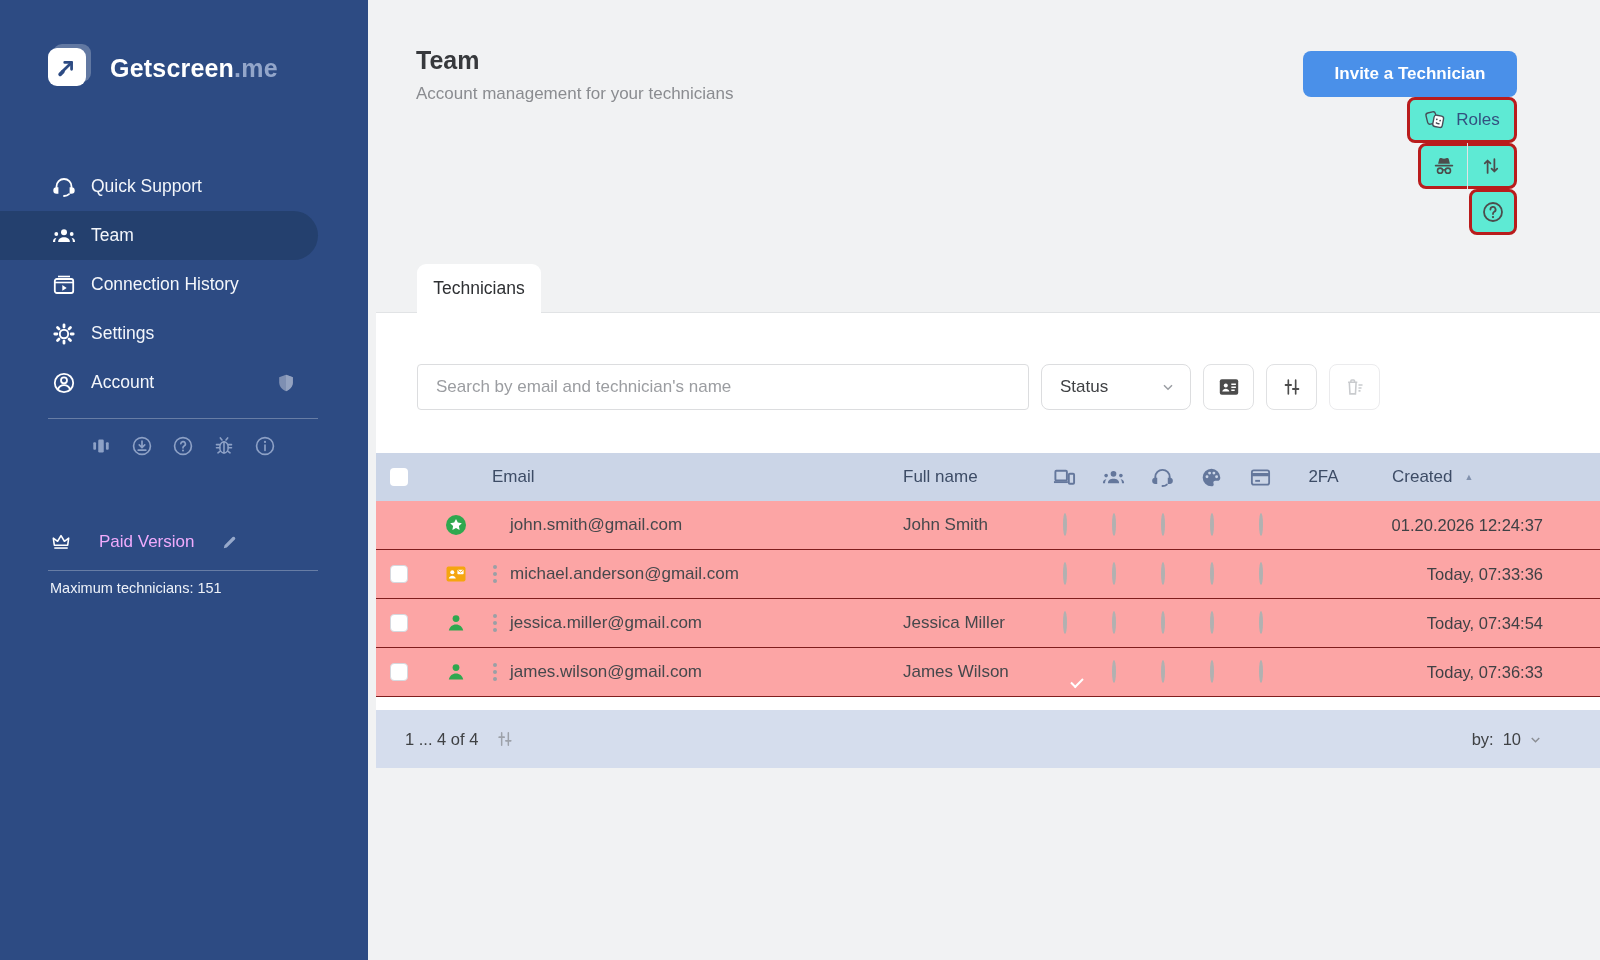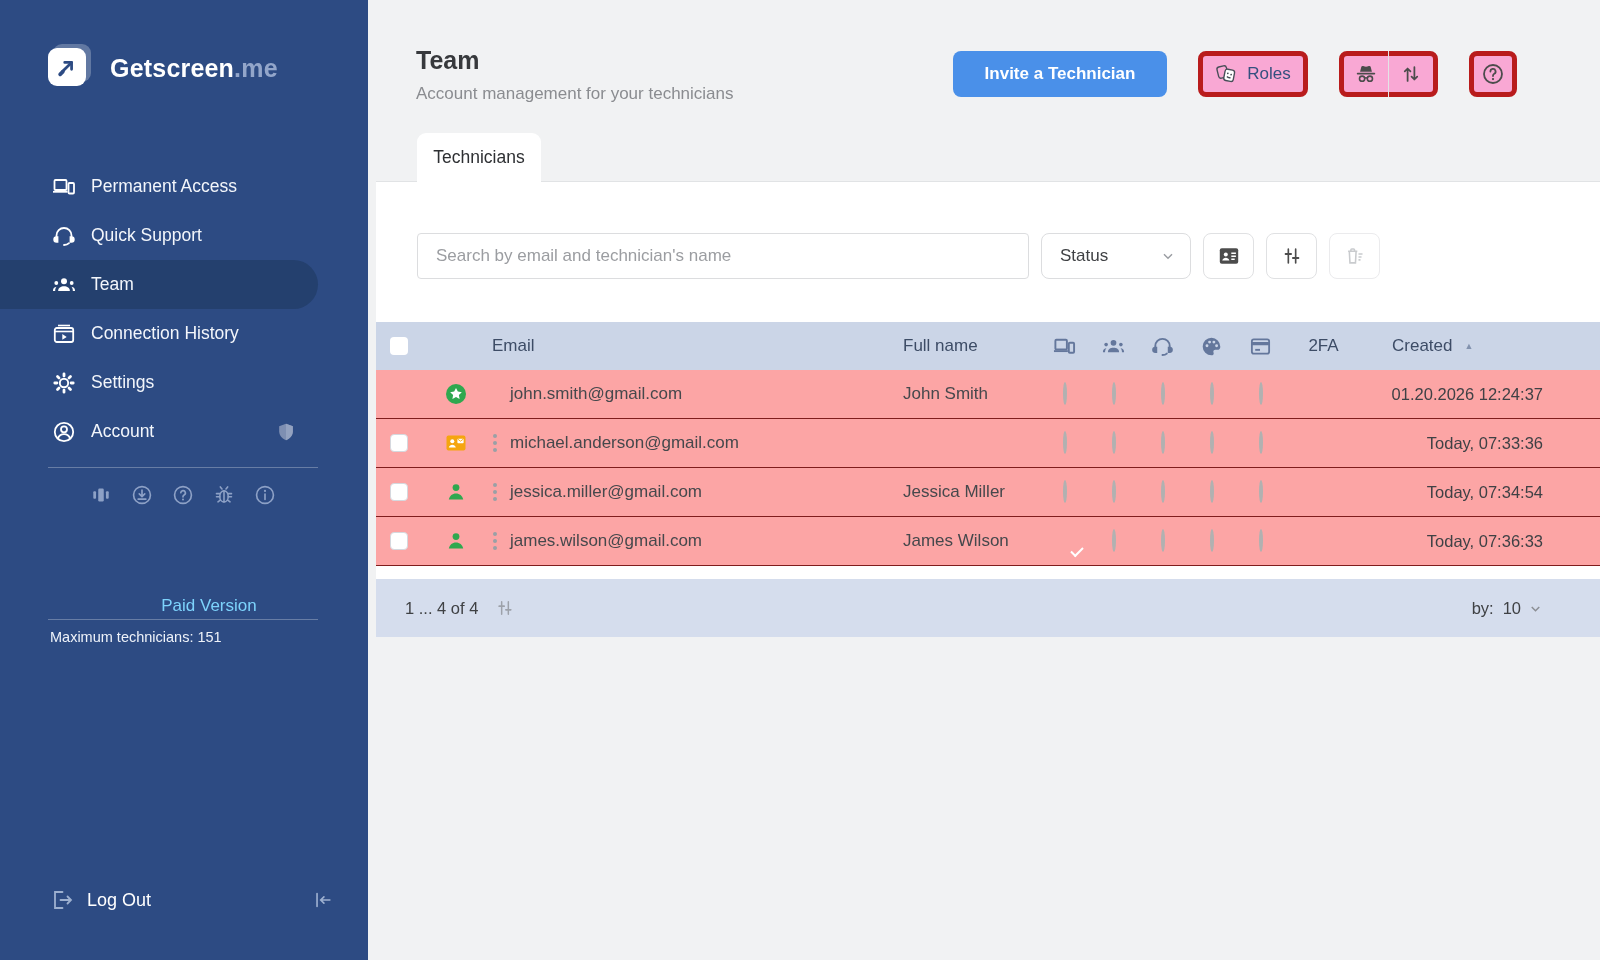--- a/index.html
+++ b/index.html
@@ -16,33 +16,33 @@
   .logo-text .dim { color:#93a6ca; font-weight:bold; }
   .nav { margin-top:74px; }
   .nav-item { height:49px; display:flex; align-items:center; padding-left:52px; gap:15px; font-size:17.5px; color:#f3f6fb; cursor:pointer; position:relative; width:318px; }
   .nav-item.active { background:#24406e; border-radius:0 26px 26px 0; }
   .nav-item .icn { width:24px; height:24px; flex:0 0 24px; }
   .nav-item .trail { margin-left:auto; margin-right:22px; width:20px; height:22px; }
   .side-div { height:1px; background:rgba(255,255,255,.28); margin:11px 50px 0 48px; }
   .util-row { margin:16px 0 0 48px; width:270px; display:flex; justify-content:center; gap:19px; }
   .util-row .uic { width:22px; height:22px; opacity:.95; cursor:pointer; }
   .plan { margin:70px 0 0 0; }
-  .plan-row { display:flex; align-items:center; gap:20px; padding-left:50px; height:30px; font-size:17px; color:#7dd3fc;flex-direction:column; }
+  .plan-row { display:flex; align-items:center; gap:27px; padding-left:50px; height:30px; font-size:17px; color:#f0abfc; }
   .plan-limit { padding-left:50px; margin-top:9px; font-size:14.5px; color:#eef2f9; }
   .logout-row { margin-top:auto; margin-bottom:48px; display:flex; align-items:center; padding:0 34px 0 50px; font-size:18px; color:#fff; }
   .logout-row .lbl { margin-left:13px; }
   .logout-row .collapse { margin-left:auto; width:22px; height:22px; cursor:pointer; }
 
   
   .main { flex:1; height:960px; position:relative; background:#f1f2f3; }
   .page-head { padding:46px 83px 0 48px; display:flex; align-items:flex-start; }
   .page-title { font-size:25px; font-weight:bold; color:#37393c; }
   .page-sub { font-size:17px; color:#8a8c90; margin-top:9px; }
-  .head-actions { margin-left:auto; display:flex; align-items:flex-end; margin-top:5px; }
-  .btn { height:46px; border-radius:8px; background:#f9a8d4; border:5px solid #b91c1c; display:flex; align-items:center; justify-content:center; font-size:17px; cursor:pointer; }
+  .head-actions { margin-left:auto; display:flex; align-items:flex-end; margin-top:5px;flex-direction:column; }
+  .btn { height:46px; border-radius:8px; background:#5eead4; border:3px solid #b91c1c; display:flex; align-items:center; justify-content:center; font-size:17px; cursor:pointer; }
   .btn-primary { width:214px; background:#4a90e9; border:none; color:#fff; font-weight:bold; }
   .btn-roles { width:110px; margin-left:31px; gap:10px; color:#33507f; }
   .btn-split { width:99px; margin-left:31px; padding:0; }
   .btn-split .half { width:49px; height:46px; display:flex; align-items:center; justify-content:center; }
   .btn-split .sep { width:1px; height:46px; background:#e3e4e6; }
   .btn-help { width:48px; margin-left:31px; }
   .ic20 { width:20px; height:20px; } .ic22 { width:22px; height:22px; } .ic24 { width:24px; height:24px; }
 
   .tabs { margin-top:29px; height:49px; position:relative; display:flex; padding-left:49px; }
   .tabline { position:absolute; left:8px; right:0; bottom:0; height:1px; background:#e1e3e5; }
@@ -97,28 +97,20 @@
             <path d="M7 17L17 7"></path>
             <path d="M9.5 7H17v7.5"></path>
             <path d="M4.5 20l3-3" stroke-width="4"></path>
           </svg>
       </span>
     </span>
     <span class="logo-text"><span>Getscreen</span><span class="dim">.me</span></span>
   </div>
 
   <div class="nav">
-    <div class="nav-item">
-      <svg class="icn" viewBox="0 0 24 24" fill="none" stroke="#fff" stroke-width="1.8">
-          <rect x="2.5" y="5" width="12" height="10" rx="1"></rect>
-          <path d="M1 16.8h14.5"></path>
-          <rect x="16.5" y="8" width="5.5" height="10.5" rx="1"></rect>
-        </svg>
-      <span>Permanent Access</span>
-    </div>
     <div class="nav-item">
       <svg class="icn" viewBox="0 0 24 24" fill="none" stroke="#fff" stroke-width="1.8">
           <path d="M4.5 14.5v-3a7.5 7.5 0 0 1 15 0v3"></path>
           <path d="M4.5 13.2a2.3 2.3 0 0 0 0 4.6h1v-4.6z" fill="#fff"></path>
           <path d="M19.5 13.2a2.3 2.3 0 0 1 0 4.6h-1v-4.6z" fill="#fff"></path>
           <path d="M17 19.2c-1.2 1.2-2.9 1.8-5 1.8" stroke-linecap="round"></path>
         </svg>
       <span>Quick Support</span>
     </div>
     <div class="nav-item active">
@@ -200,30 +192,20 @@
         </svg>
       <span>Paid Version</span>
       <svg class="ic20" viewBox="0 0 24 24" fill="#97a9cb" style="width:17px;height:17px;">
           <path d="M4 20l1-4.2L16.4 4.4a1.9 1.9 0 0 1 2.7 0l.5.5a1.9 1.9 0 0 1 0 2.7L8.2 19z"></path>
         </svg>
     </div>
     <div class="side-div" style="margin-top:13px;"></div>
     <div class="plan-limit">Maximum technicians: 151</div>
   </div>
 
-  <div class="logout-row">
-    <svg class="ic24" viewBox="0 0 24 24" fill="none" stroke="#9db0d0" stroke-width="1.8" stroke-linecap="round">
-        <path d="M12.5 4H5v16h7.5"></path>
-        <path d="M10.5 12H21M17.5 8.5L21 12l-3.5 3.5"></path>
-      </svg>
-    <span class="lbl">Log Out</span>
-    <svg class="collapse" viewBox="0 0 24 24" fill="none" stroke="#9db0d0" stroke-width="1.8" stroke-linecap="round">
-        <path d="M5.5 5v14M19.5 12H9.5M13 8.5L9.5 12l3.5 3.5"></path>
-      </svg>
-  </div>
 </div>
 
 <div class="main">
 
   <div class="page-head">
     <div>
       <div class="page-title">Team</div>
       <div class="page-sub">Account management for your technicians</div>
     </div>
     <div class="head-actions">

